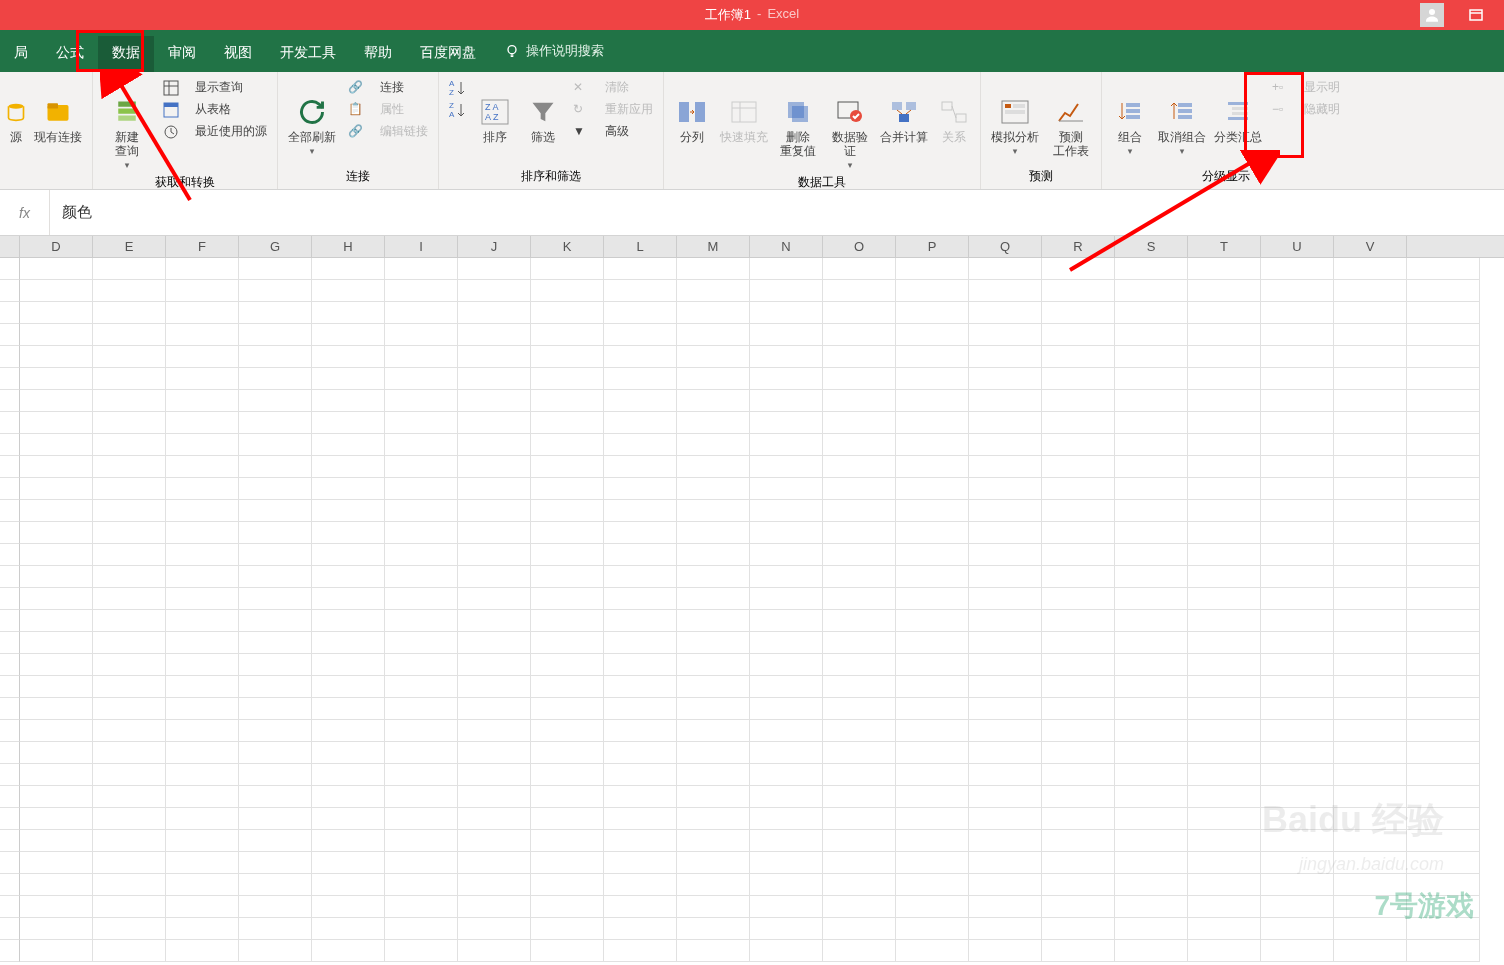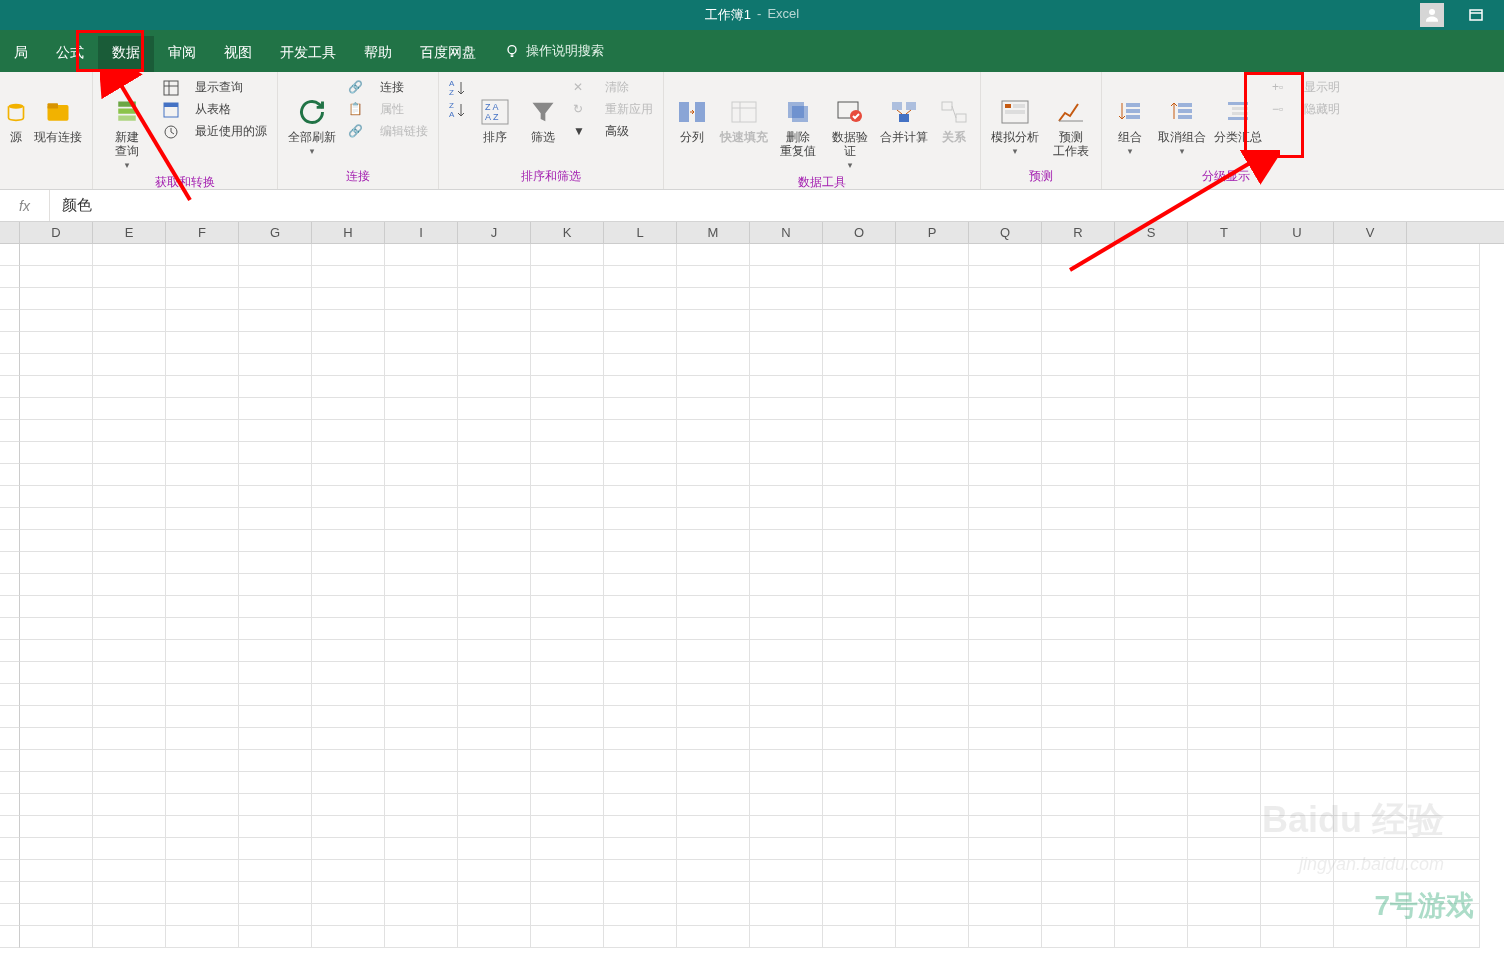--- a/index.html
+++ b/index.html
@@ -1,19 +1,19 @@
 <!DOCTYPE html>
 <html><head>
 <meta charset="utf-8">
 <style>
 * { box-sizing: border-box; margin: 0; padding: 0; }
 body { font-family: "Microsoft YaHei", "Segoe UI", sans-serif; font-size: 12px; background: #fff; overflow: hidden; width: 1504px; height: 965px; position: relative; }
 
 
-.title-bar { height: 30px; background: #0f766e; color: #fff; display: flex; align-items: center; position: relative; }
+.title-bar { height: 30px; background: #ef4444; color: #fff; display: flex; align-items: center; position: relative; }
 .title-center { position: absolute; left: 50%; transform: translateX(-50%); font-size: 13px; color: #fff; display: flex; gap: 6px; }
 .title-center .dim { opacity: .7; }
 .title-right { margin-left: auto; display: flex; align-items: center; gap: 12px; padding-right: 8px; }
 .avatar { width: 24px; height: 24px; background: #d6d6d6; display: flex; align-items: center; justify-content: center; }
 .avatar svg { fill: #fff; }
 .win-btn { width: 40px; height: 24px; display: flex; align-items: center; justify-content: center; color: #fff; }
 
 
 .tabs-row { height: 42px; background: #217346; display: flex; align-items: flex-end; padding-left: 0; position: relative; }
 .tab { padding: 8px 14px 10px; color: #fff; font-size: 14px; cursor: pointer; position: relative; }
@@ -21,33 +21,33 @@
 .tell-me { display: flex; align-items: center; gap: 6px; color: #e7f5ec; padding: 8px 14px 12px; font-size: 13px; }
 .bulb { width: 16px; height: 16px; }
 
 
 .red-box { position: absolute; border: 3px solid #ff0000; pointer-events: none; z-index: 50; }
 
 
 .ribbon { background: #f3f2f1; border-bottom: 1px solid #d4d4d4; height: 118px; display: flex; }
 .group { display: flex; flex-direction: column; border-right: 1px solid #e1dfdd; padding: 4px 6px 2px; }
 .group-body { flex: 1; display: flex; align-items: flex-start; gap: 4px; }
-.group-label { text-align: center; font-size: 12px; color: #a21caf; padding: 2px 0; }
+.group-label { text-align: center; font-size: 12px; color: #000000; padding: 2px 0; }
 .big-btn { display: flex; flex-direction: column; align-items: center; justify-content: flex-start; width: 56px; padding: 2px 2px; gap: 2px; cursor: pointer; margin-top: 18px; }
 .big-btn .icon-lg { width: 32px; height: 32px; display: flex; align-items: center; justify-content: center; }
 .big-btn .lbl { font-size: 12px; color: #444; text-align: center; line-height: 14px; }
-.big-btn.disabled .lbl { color: #bbb; font-weight: bold; }
+.big-btn.disabled .lbl { color: #bbb; }
 .small-stack { display: flex; flex-direction: column; gap: 3px; padding-top: 2px; }
 .small-item { display: flex; align-items: center; gap: 16px; font-size: 12px; color: #444; cursor: pointer; white-space: nowrap; padding: 1px 4px; }
 .small-item.disabled { color: #bbb; }
 .sm-ico { width: 16px; height: 16px; flex-shrink: 0; }
 .dd-arrow { font-size: 9px; color: #666; }
 
 
-.formula-bar { height: 32px; border-bottom: 1px solid #d4d4d4; display: flex; align-items: center; background: #fff; }
+.formula-bar { height: 46px; border-bottom: 1px solid #d4d4d4; display: flex; align-items: center; background: #fff; }
 .fx-label { width: 50px; text-align: center; font-style: italic; color: #888; font-size: 14px; border-right: 1px solid #e1dfdd; height: 100%; display: flex; align-items: center; justify-content: center; }
 .fx-input { flex: 1; padding: 0 12px; font-size: 15px; color: #333; }
 
 
 .grid-area { position: relative; }
 .col-headers { display: flex; height: 22px; background: #e6e6e6; border-bottom: 1px solid #ccc; }
 .ch { width: 73px; border-right: 1px solid #ccc; text-align: center; font-size: 13px; color: #555; display: flex; align-items: center; justify-content: center; }
 .ch.first { width: 20px; background: #e6e6e6; }
 .rows { }
 .row { display: flex; height: 22px; }

